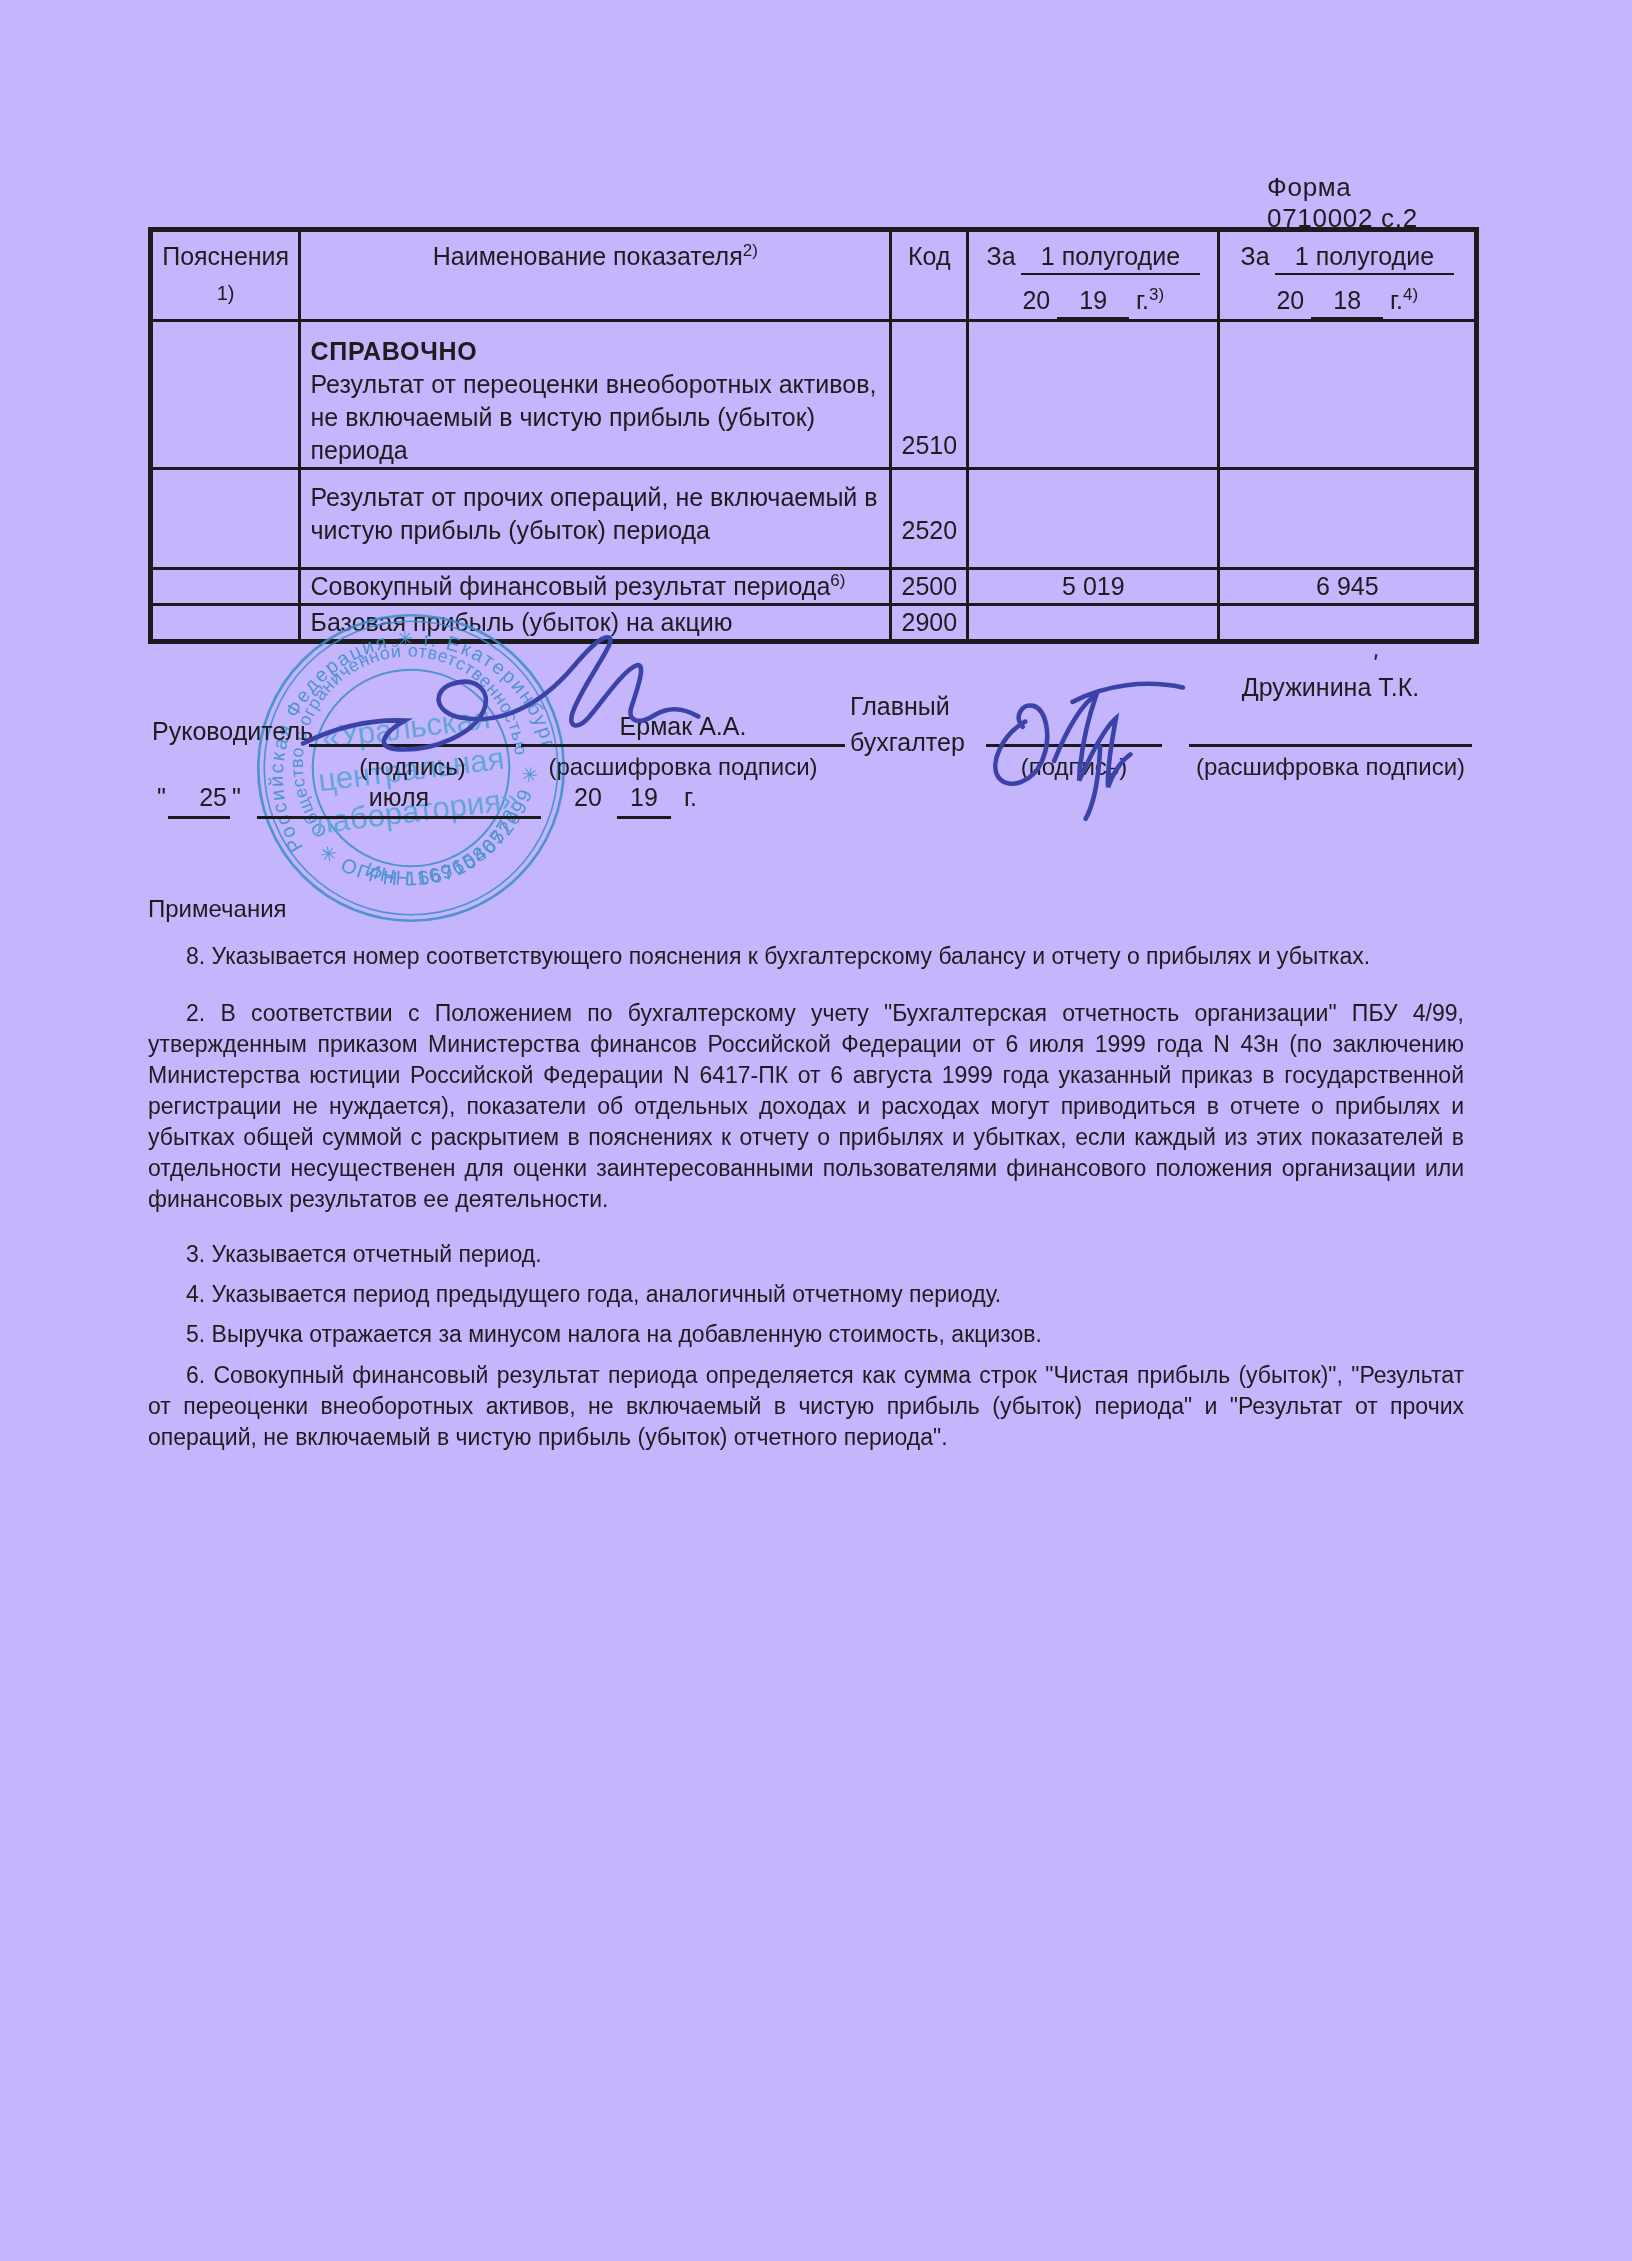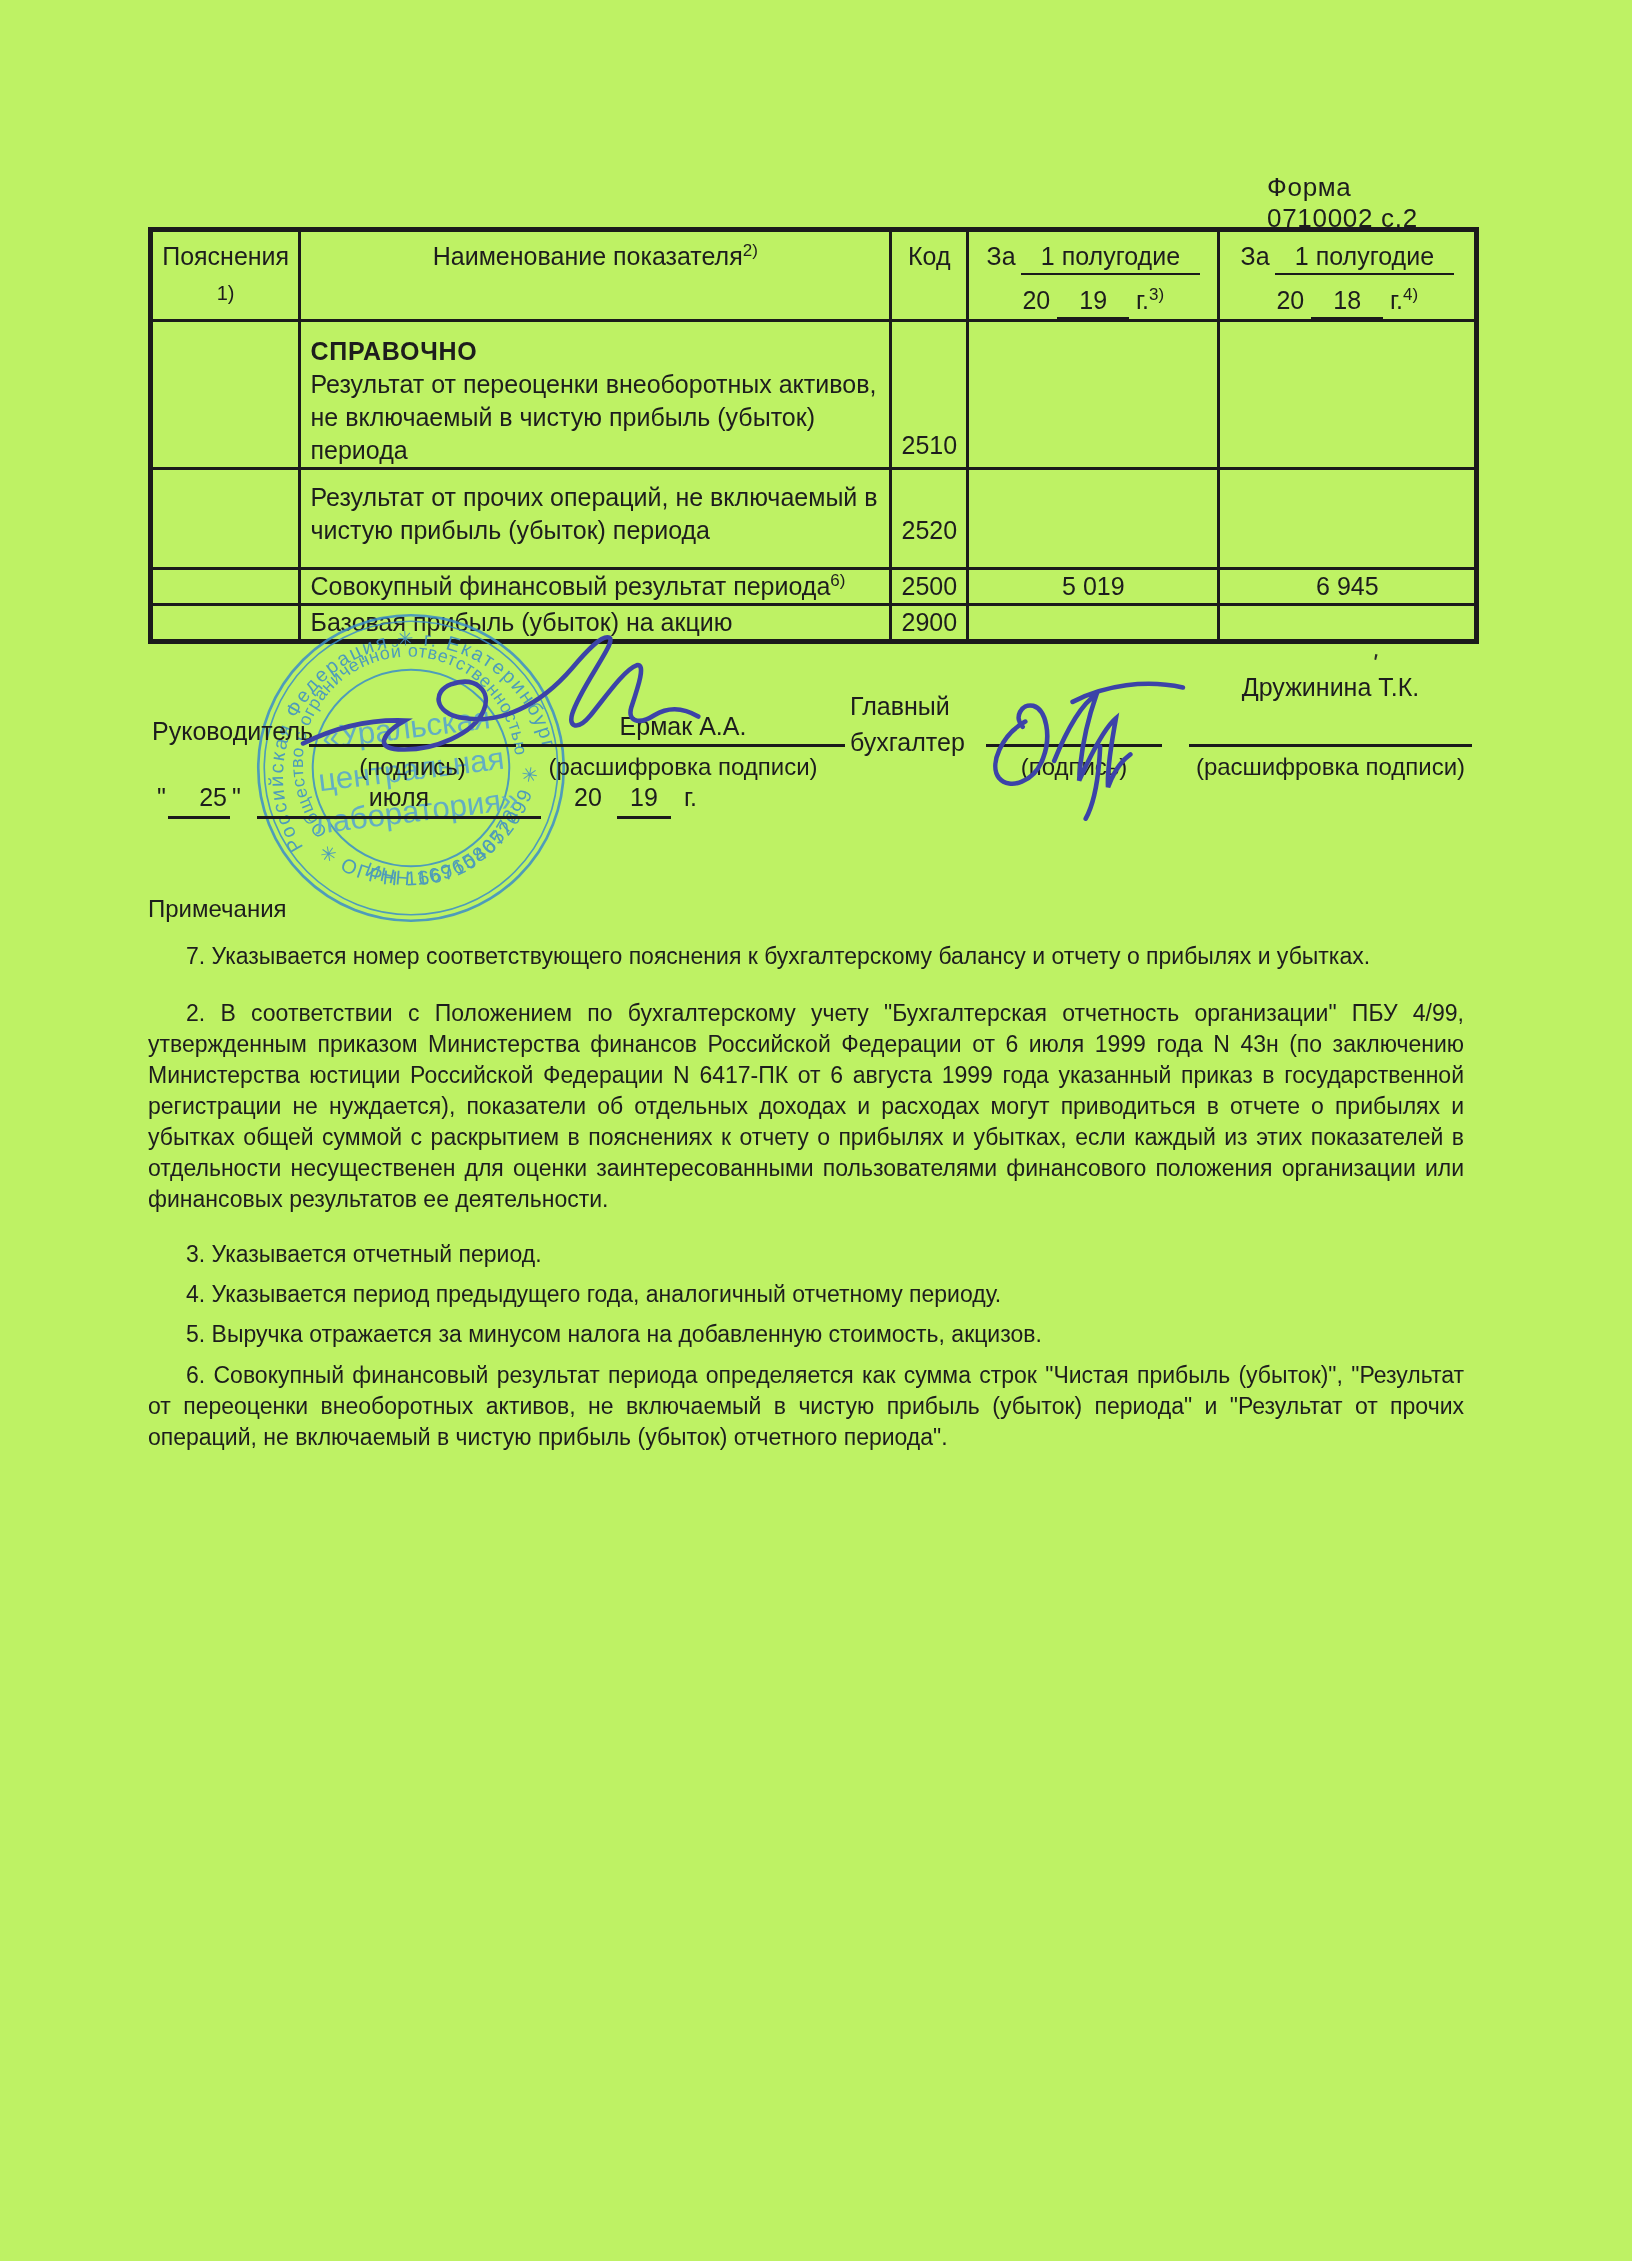--- a/index.html
+++ b/index.html
@@ -1,17 +1,17 @@
 <!DOCTYPE html>
 <html style="font-size:10.5px"><head>
 <meta charset="utf-8">
 <style>
   html,body{margin:0;padding:0;background:#e8e8e8;}
   .page{
-    position:relative;width:1632px;height:2261px;background:#bef264;
+    position:relative;width:1632px;height:2261px;background:#c4b5fd;
     font-family:"Liberation Sans","DejaVu Sans",sans-serif;color:#1d1d1d;overflow:hidden;
   }
   
   .form-id{position:absolute;top:172px;left:1267px;width:197px;font-size:26px;letter-spacing:0.7px;}
   
   .fin-table{position:absolute;left:148px;top:227px;border-collapse:collapse;table-layout:fixed;
     font-size:25px;line-height:33px;}
   .fin-table td,.fin-table th{border:3.3px solid #1b1b1b;padding:0 9.2px;overflow:hidden;}
   .fin-table{border:5.3px solid #1b1b1b;}
   .fin-table th{font-weight:normal;vertical-align:top;padding-top:8px;}
@@ -192,21 +192,21 @@
   <div class="date-txt" style="left:574px;top:783px;">20</div>
   <div class="date-txt" style="left:617px;top:783px;width:54px;text-align:center;">19</div>
   <div class="sig-line" style="left:617px;top:816px;width:54px;"></div>
   <div class="date-txt" style="left:684px;top:783px;">г.</div>
 
   <div class="stray" style="left:1372px;top:648px;">'</div>
 
   <div class="notes">
     <p class="notes-title">Примечания</p>
     <div id="notes-list">
-        <p class="note">7. Указывается номер соответствующего пояснения к бухгалтерскому балансу и отчету о прибылях и убытках.</p>
+        <p class="note">8. Указывается номер соответствующего пояснения к бухгалтерскому балансу и отчету о прибылях и убытках.</p>
         <p class="note">2. В соответствии с Положением по бухгалтерскому учету "Бухгалтерская отчетность организации" ПБУ 4/99, утвержденным приказом Министерства финансов Российской Федерации от 6 июля 1999 года N 43н (по заключению Министерства юстиции Российской Федерации N 6417-ПК от 6 августа 1999 года указанный приказ в государственной регистрации не нуждается), показатели об отдельных доходах и расходах могут приводиться в отчете о прибылях и убытках общей суммой с раскрытием в пояснениях к отчету о прибылях и убытках, если каждый из этих показателей в отдельности несущественен для оценки заинтересованными пользователями финансового положения организации или финансовых результатов ее деятельности.</p>
         <p class="note">3. Указывается отчетный период.</p>
         <p class="note">4. Указывается период предыдущего года, аналогичный отчетному периоду.</p>
         <p class="note">5. Выручка отражается за минусом налога на добавленную стоимость, акцизов.</p>
         <p class="note">6. Совокупный финансовый результат периода определяется как сумма строк "Чистая прибыль (убыток)", "Результат от переоценки внеоборотных активов, не включаемый в чистую прибыль (убыток) периода" и "Результат от прочих операций, не включаемый в чистую прибыль (убыток) отчетного периода".</p>
       </div>
   </div>
 
 </div>
 

